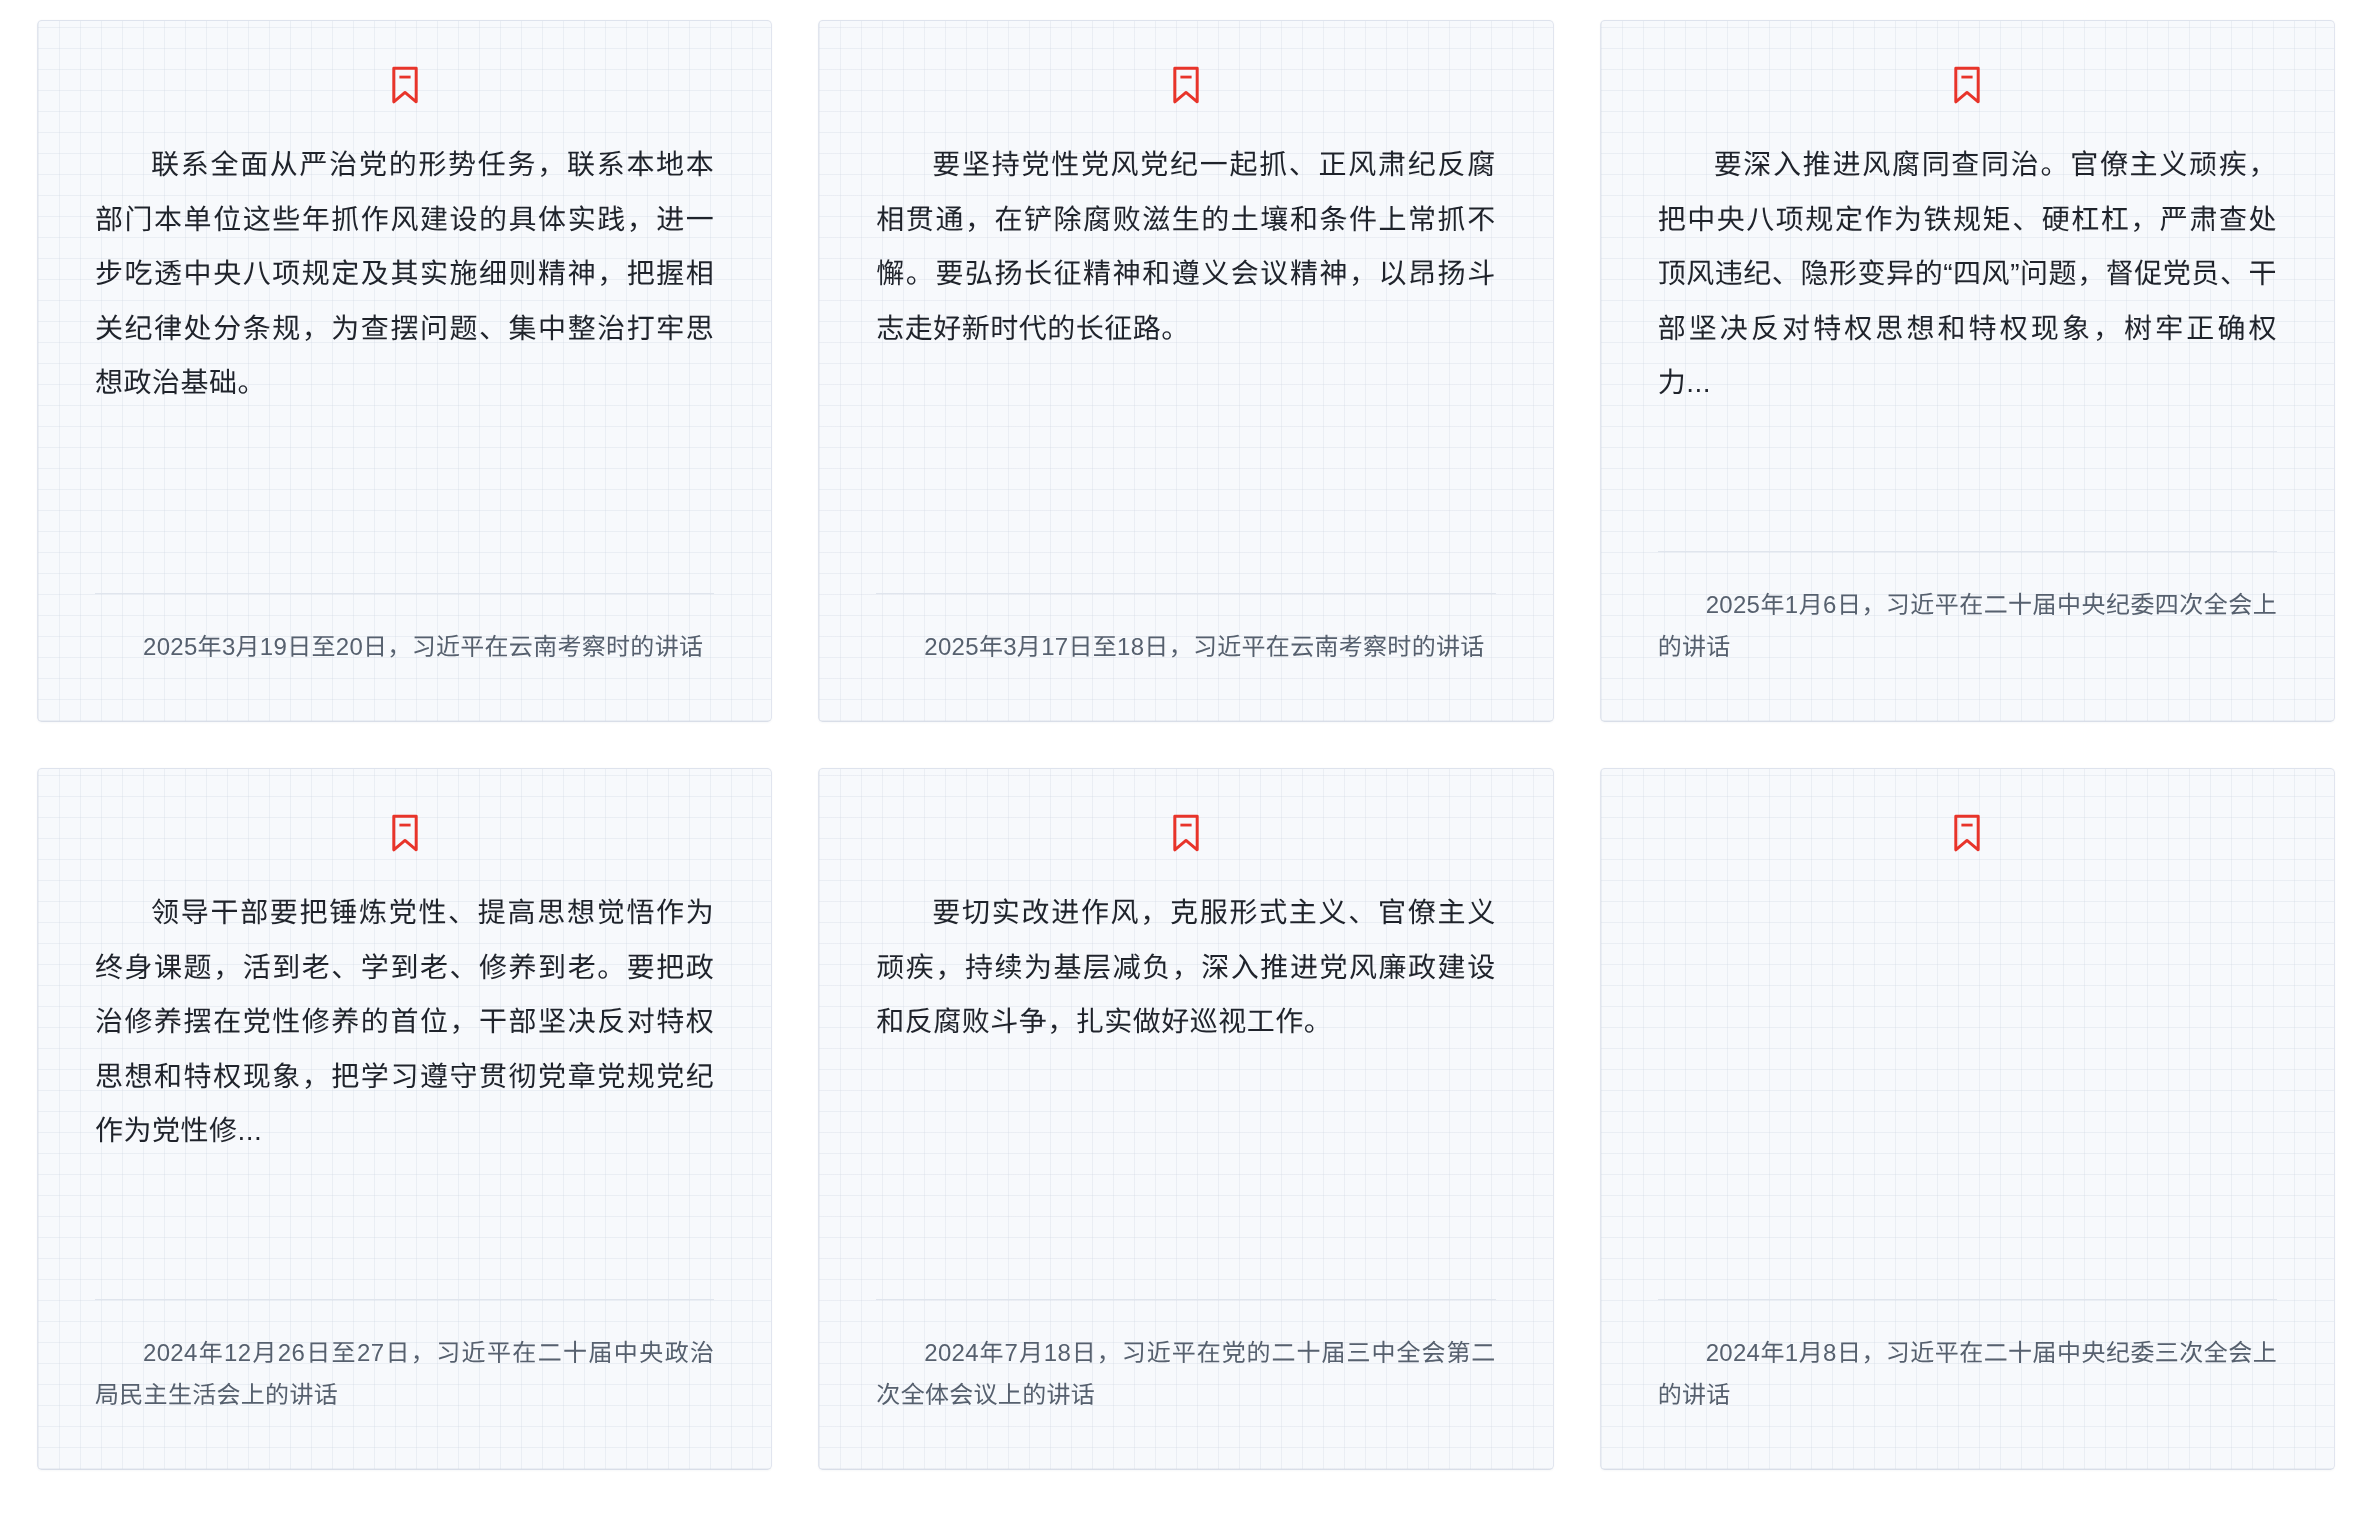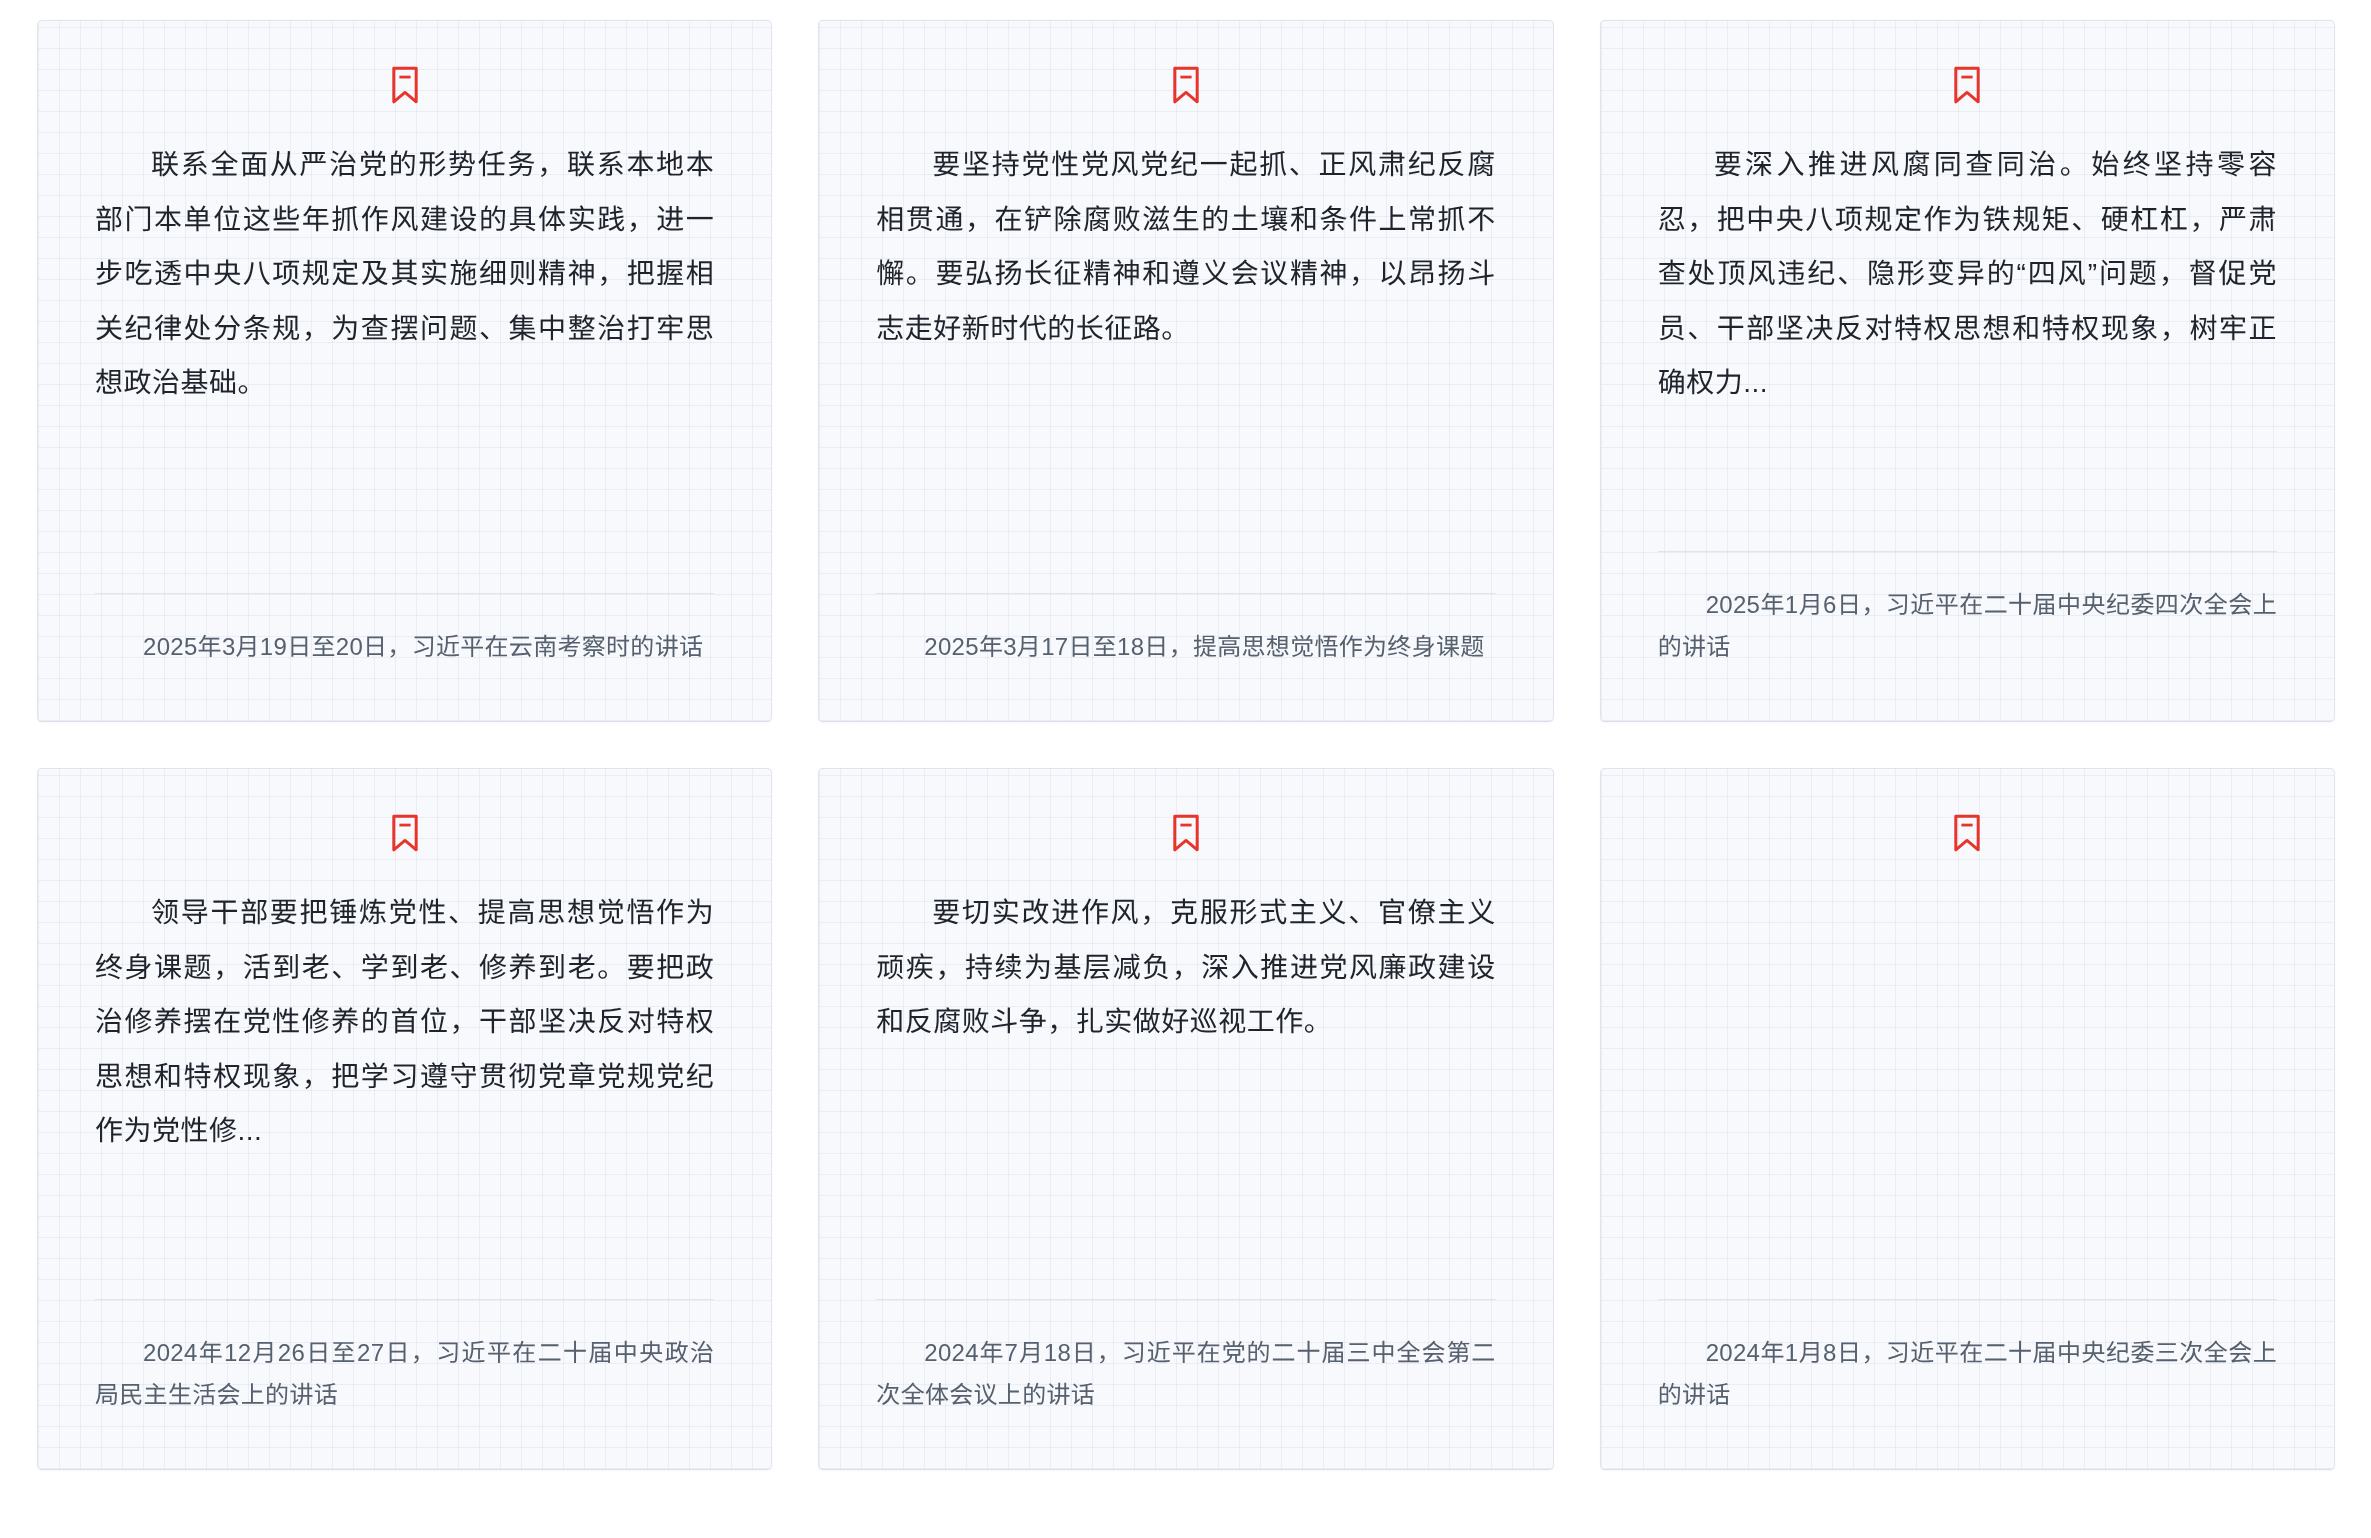--- a/index.html
+++ b/index.html
@@ -100,31 +100,31 @@
   <div class="card">
     <div class="bookmark-wrap">
       <svg class="bookmark-icon" viewBox="0 0 30 40">
         <path d="M3 2 H27 V38 L15 28 L3 38 Z" fill="none" stroke="#e8342a" stroke-width="3.2" stroke-linejoin="round"></path>
         <rect x="9" y="10" width="12" height="3" fill="#e8342a"></rect>
       </svg>
     </div>
     <div class="quote-text">要坚持党性党风党纪一起抓、正风肃纪反腐相贯通，在铲除腐败滋生的土壤和条件上常抓不懈。要弘扬长征精神和遵义会议精神，以昂扬斗志走好新时代的长征路。</div>
     <div class="spacer"></div>
     <div class="source-rule"></div>
-    <div class="source-text">2025年3月17日至18日，提高思想觉悟作为终身课题</div>
+    <div class="source-text">2025年3月17日至18日，习近平在云南考察时的讲话</div>
   </div>
 
   <div class="card">
     <div class="bookmark-wrap">
       <svg class="bookmark-icon" viewBox="0 0 30 40">
         <path d="M3 2 H27 V38 L15 28 L3 38 Z" fill="none" stroke="#e8342a" stroke-width="3.2" stroke-linejoin="round"></path>
         <rect x="9" y="10" width="12" height="3" fill="#e8342a"></rect>
       </svg>
     </div>
-    <div class="quote-text">要深入推进风腐同查同治。始终坚持零容忍，把中央八项规定作为铁规矩、硬杠杠，严肃查处顶风违纪、隐形变异的“四风”问题，督促党员、干部坚决反对特权思想和特权现象，树牢正确权力...</div>
+    <div class="quote-text">要深入推进风腐同查同治。官僚主义顽疾，把中央八项规定作为铁规矩、硬杠杠，严肃查处顶风违纪、隐形变异的“四风”问题，督促党员、干部坚决反对特权思想和特权现象，树牢正确权力...</div>
     <div class="spacer"></div>
     <div class="source-rule"></div>
     <div class="source-text">2025年1月6日，习近平在二十届中央纪委四次全会上的讲话</div>
   </div>
 
   <div class="card">
     <div class="bookmark-wrap">
       <svg class="bookmark-icon" viewBox="0 0 30 40">
         <path d="M3 2 H27 V38 L15 28 L3 38 Z" fill="none" stroke="#e8342a" stroke-width="3.2" stroke-linejoin="round"></path>
         <rect x="9" y="10" width="12" height="3" fill="#e8342a"></rect>

